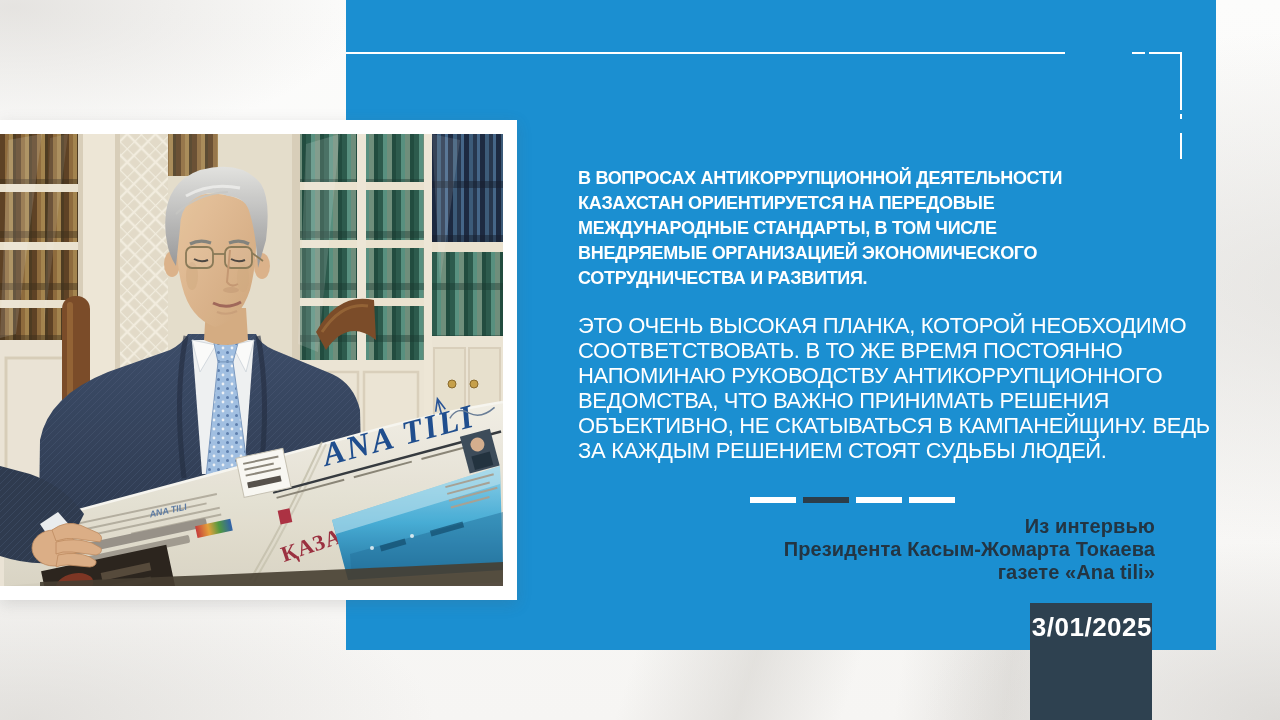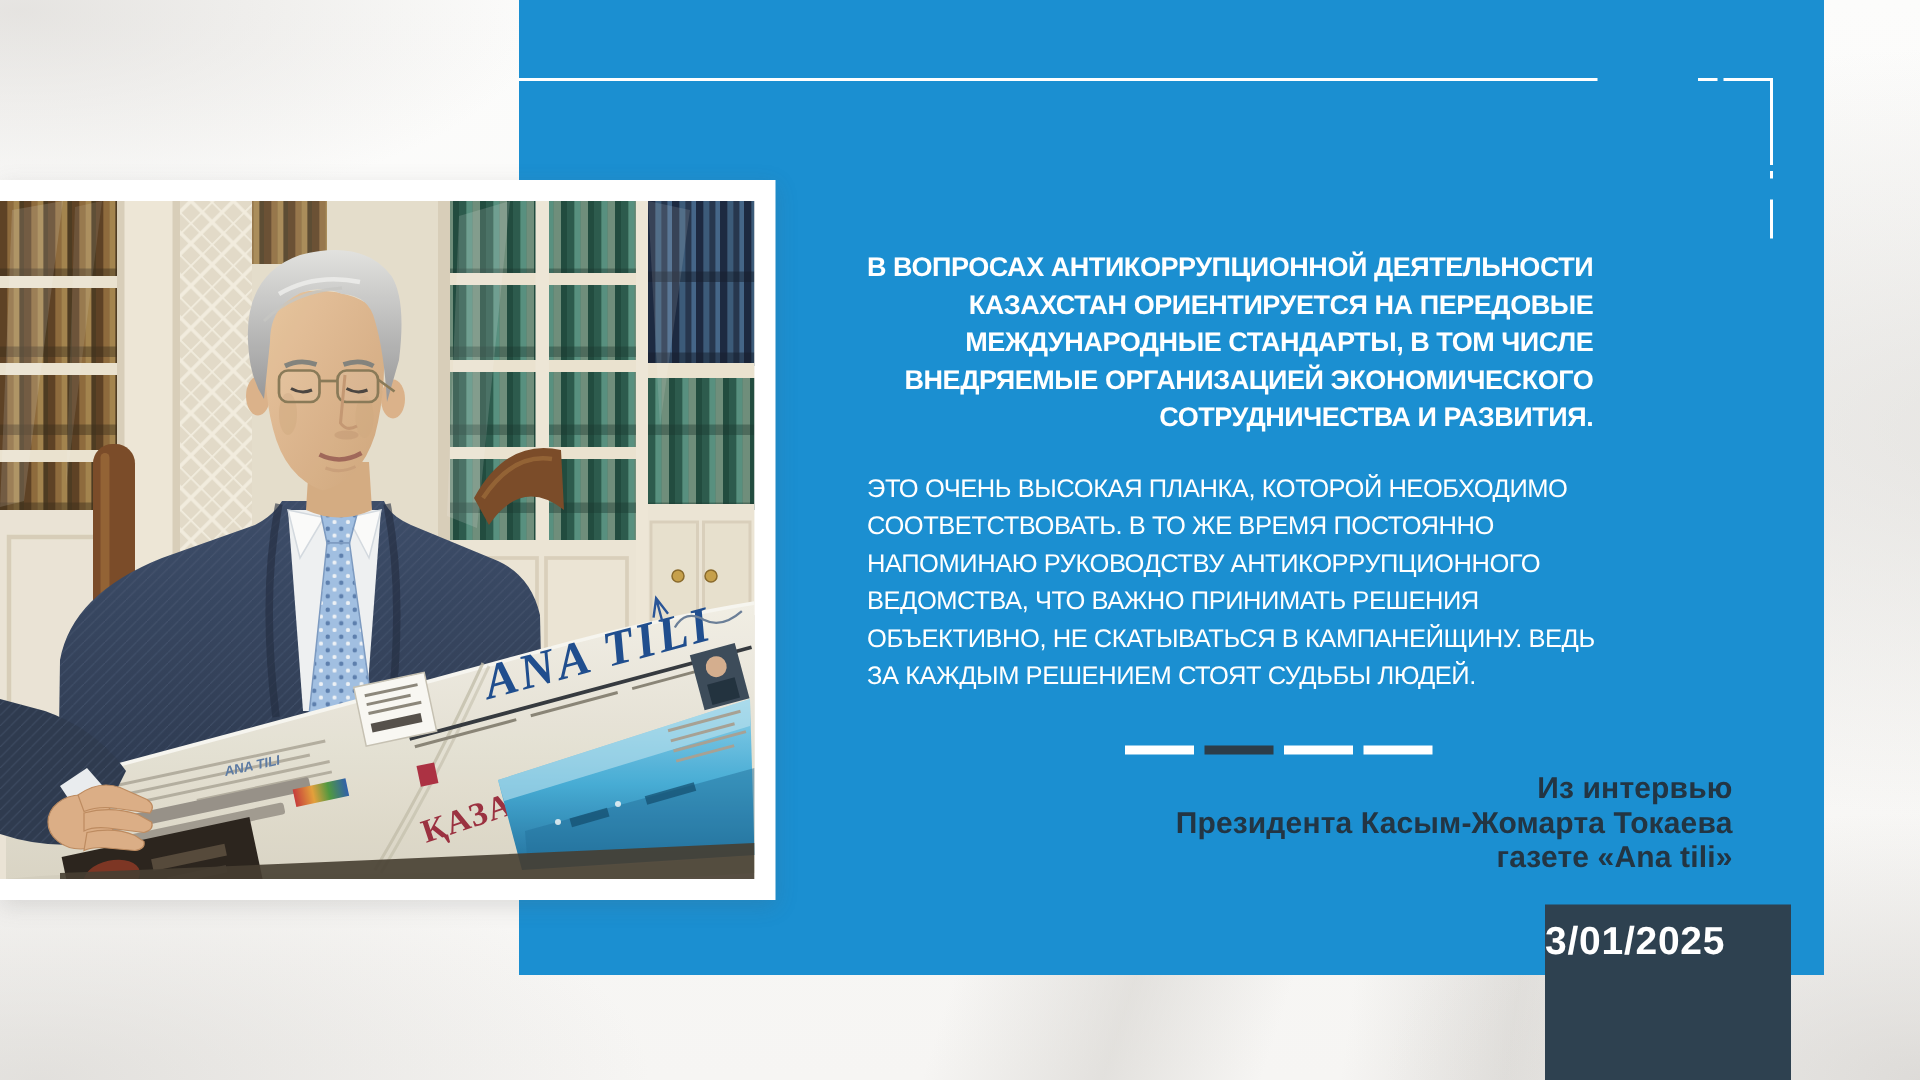--- a/index.html
+++ b/index.html
@@ -11,28 +11,28 @@
       radial-gradient(50% 35% at 1% 1%, rgba(214,211,207,.6), rgba(255,255,255,0) 55%),
       radial-gradient(55% 38% at 2% 100%, rgba(206,203,198,.5), rgba(255,255,255,0) 58%),
       linear-gradient(108deg, rgba(255,255,255,0) 56%, rgba(203,200,195,.45) 64%, rgba(255,255,255,0) 71%),
       linear-gradient(98deg, rgba(255,255,255,0) 72%, rgba(197,194,189,.4) 80%, rgba(255,255,255,0) 88%),
       radial-gradient(120% 80% at 108% 40%, rgba(199,196,191,.4) 0%, rgba(255,255,255,0) 45%),
       linear-gradient(#fcfcfb,#f6f5f3);
   }
   .blue-panel{position:absolute;left:346px;top:0;width:870px;height:650px;background:#1b8fd1;}
   .deco{position:absolute;background:#fff;}
   .quote{position:absolute;color:#fff;white-space:pre;letter-spacing:-.3px;}
-  .quote.bold{left:578px;top:166px;font-size:18px;line-height:25px;font-weight:700;text-align:right;}
-  .quote.regular{left:578px;top:313px;font-size:17px;line-height:25px;font-weight:400;}
+  .quote.bold{left:578px;top:166px;font-size:18px;line-height:25px;font-weight:700;}
+  .quote.regular{left:578px;top:313px;font-size:22px;line-height:25px;font-weight:400;}
   .dash-row{position:absolute;left:750px;top:497px;display:flex;gap:7px;}
   .dash{width:46px;height:6px;}
   .attribution{position:absolute;right:125px;top:515px;text-align:right;font-weight:700;
     font-size:20px;line-height:23px;white-space:pre;letter-spacing:.1px;margin-left:28px;}
-  .date-badge{position:absolute;left:1030px;top:603px;width:164px;height:117px;
-    display:flex;justify-content:flex-start;align-items:flex-start;}
+  .date-badge{position:absolute;left:1030px;top:603px;width:122px;height:117px;
+    display:flex;justify-content:flex-end;align-items:flex-start;}
   .date-badge span{margin-top:9px;font-size:26px;font-weight:700;letter-spacing:.5px;}
   .photo-frame{position:absolute;left:0;top:120px;width:517px;height:480px;background:#fff;
     box-shadow:0 4px 14px rgba(90,90,90,.18);}
   .photo{position:absolute;left:0;top:14px;}
 </style>
 </head>
 <body>
 
 <div class="stage">
 

